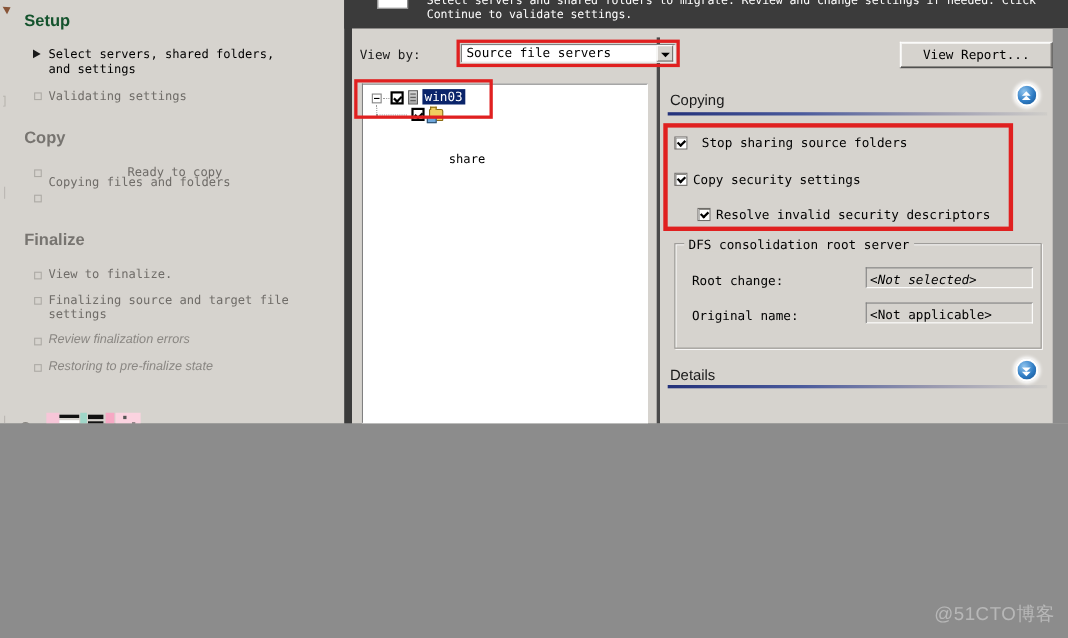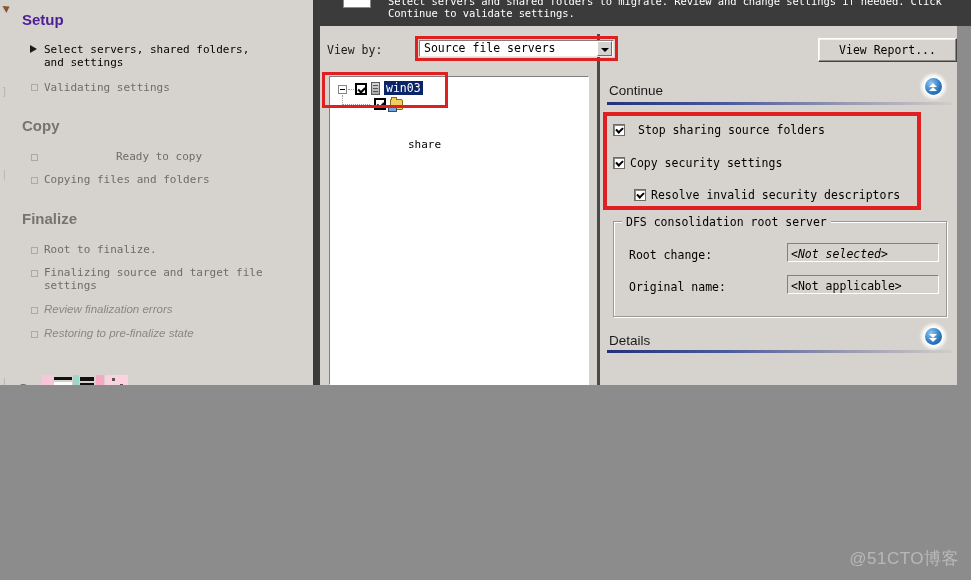--- a/index.html
+++ b/index.html
@@ -42,21 +42,21 @@
   .left-pane {
     position: absolute; left: 0; top: 0; width: 313px; height: 385px;
     background: #d6d3ce;
     overflow: hidden;
   }
   .nav-heading {
     position: absolute; left: 22px;
     font-family: "Liberation Sans", sans-serif;
     font-size: 15px; font-weight: bold;
   }
-  .nav-heading.active { color: #4c1d95; }
+  .nav-heading.active { color: #14532d; }
   .nav-heading.inactive { color: #777470; }
   .nav-item {
     position: absolute;
     font-family: "DejaVu Sans Mono", monospace;
     font-size: 11px;
     line-height: 13px;
     width: 230px;
   }
   .nav-item.cur { color: #000000; left: 44px; }
   .nav-item.pending { color: #6f6c68; left: 44px; }
@@ -309,25 +309,25 @@
     <div class="nav-heading active" style="top:11px;">Setup</div>
     <div class="bullet-arrow" style="top:45px;"></div>
     <div class="nav-item cur" style="top:43px;">Select servers, shared folders, and settings</div>
     <div class="bullet-box" style="top:84px;"></div>
     <div class="nav-item pending" style="top:81px;">Validating settings</div>
 
     <div class="nav-heading inactive" style="top:117px;">Copy</div>
     <div class="bullet-box" style="top:154px;"></div>
     <div class="nav-item pending" style="top:150px;text-align:center;">Ready to copy</div>
     <div class="bullet-box" style="top:177px;"></div>
-    <div class="nav-item pending" style="top:173px;">Copying files and folders</div>
+    <div class="nav-item pending" style="top:159px;">Copying files and folders</div>
 
     <div class="nav-heading inactive" style="top:210px;">Finalize</div>
     <div class="bullet-box" style="top:247px;"></div>
-    <div class="nav-item pending" style="top:243px;">Root to finalize.</div>
+    <div class="nav-item pending" style="top:243px;">View to finalize.</div>
     <div class="bullet-box" style="top:270px;"></div>
     <div class="nav-item pending" style="top:266px;">Finalizing source and target file settings</div>
     <div class="bullet-box" style="top:307px;"></div>
     <div class="nav-item italic" style="top:303px; left:44px;">Review finalization errors</div>
     <div class="bullet-box" style="top:331px;"></div>
     <div class="nav-item italic" style="top:327px; left:44px; width:170px;">Restoring to pre-finalize state</div>
 
     <div class="glitch-label">Co</div>
     <svg class="glitch-noise" viewBox="0 0 86 22" preserveAspectRatio="none">
       <rect x="0" y="0" width="12" height="22" fill="#f7c6d8"></rect>
@@ -376,21 +376,21 @@
 
     <div class="tree-dots" style="left:12px; top:18px; height:10px;"></div>
     <div class="tree-dots-h" style="left:12px; top:27px; width:28px;"></div>
     <div class="tv-check" style="left:44px; top:21px;"></div>
     <div class="folder-icon" style="left:60px; top:22px;"></div>
     <div class="share-hand" style="left:58px; top:29px;"></div>
     <div class="tree-row" style="left:78px; top:20px;">share</div>
   </div>
   <div class="tree-hl-box"></div>
 
-  <div class="settings-title">Continue</div>
+  <div class="settings-title">Copying</div>
   <div class="section-rule" style="left:607px; top:102px; width:345px;"></div>
   <div class="circ-btn" style="left:923px; top:76px;">
     <div class="chev up" style="top:5px;">
       <i style="top:0;"></i>
         <i style="top:4px;"></i>
     </div>
   </div>
 
   <div class="chk" style="left:613px; top:124px;"></div>
   <div class="chk-label" style="left:638px; top:123px;">Stop sharing source folders</div>

